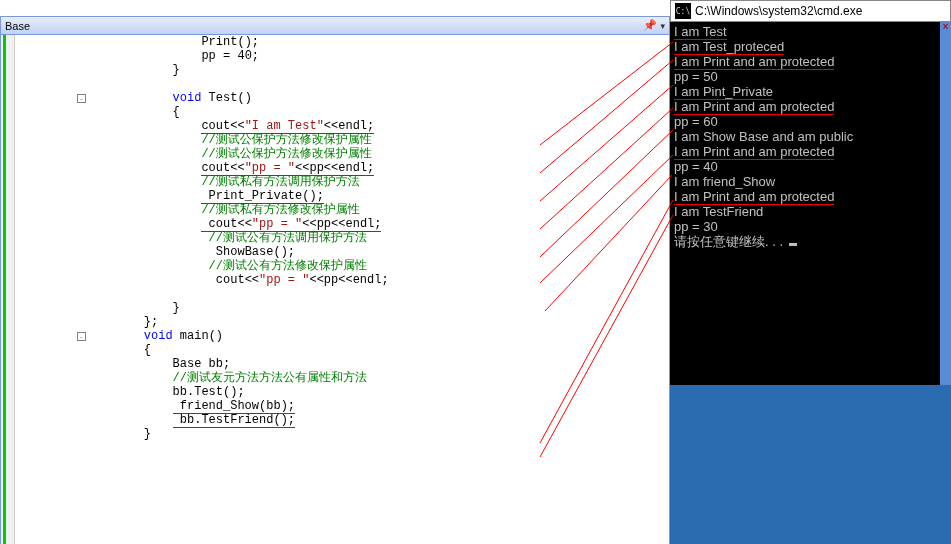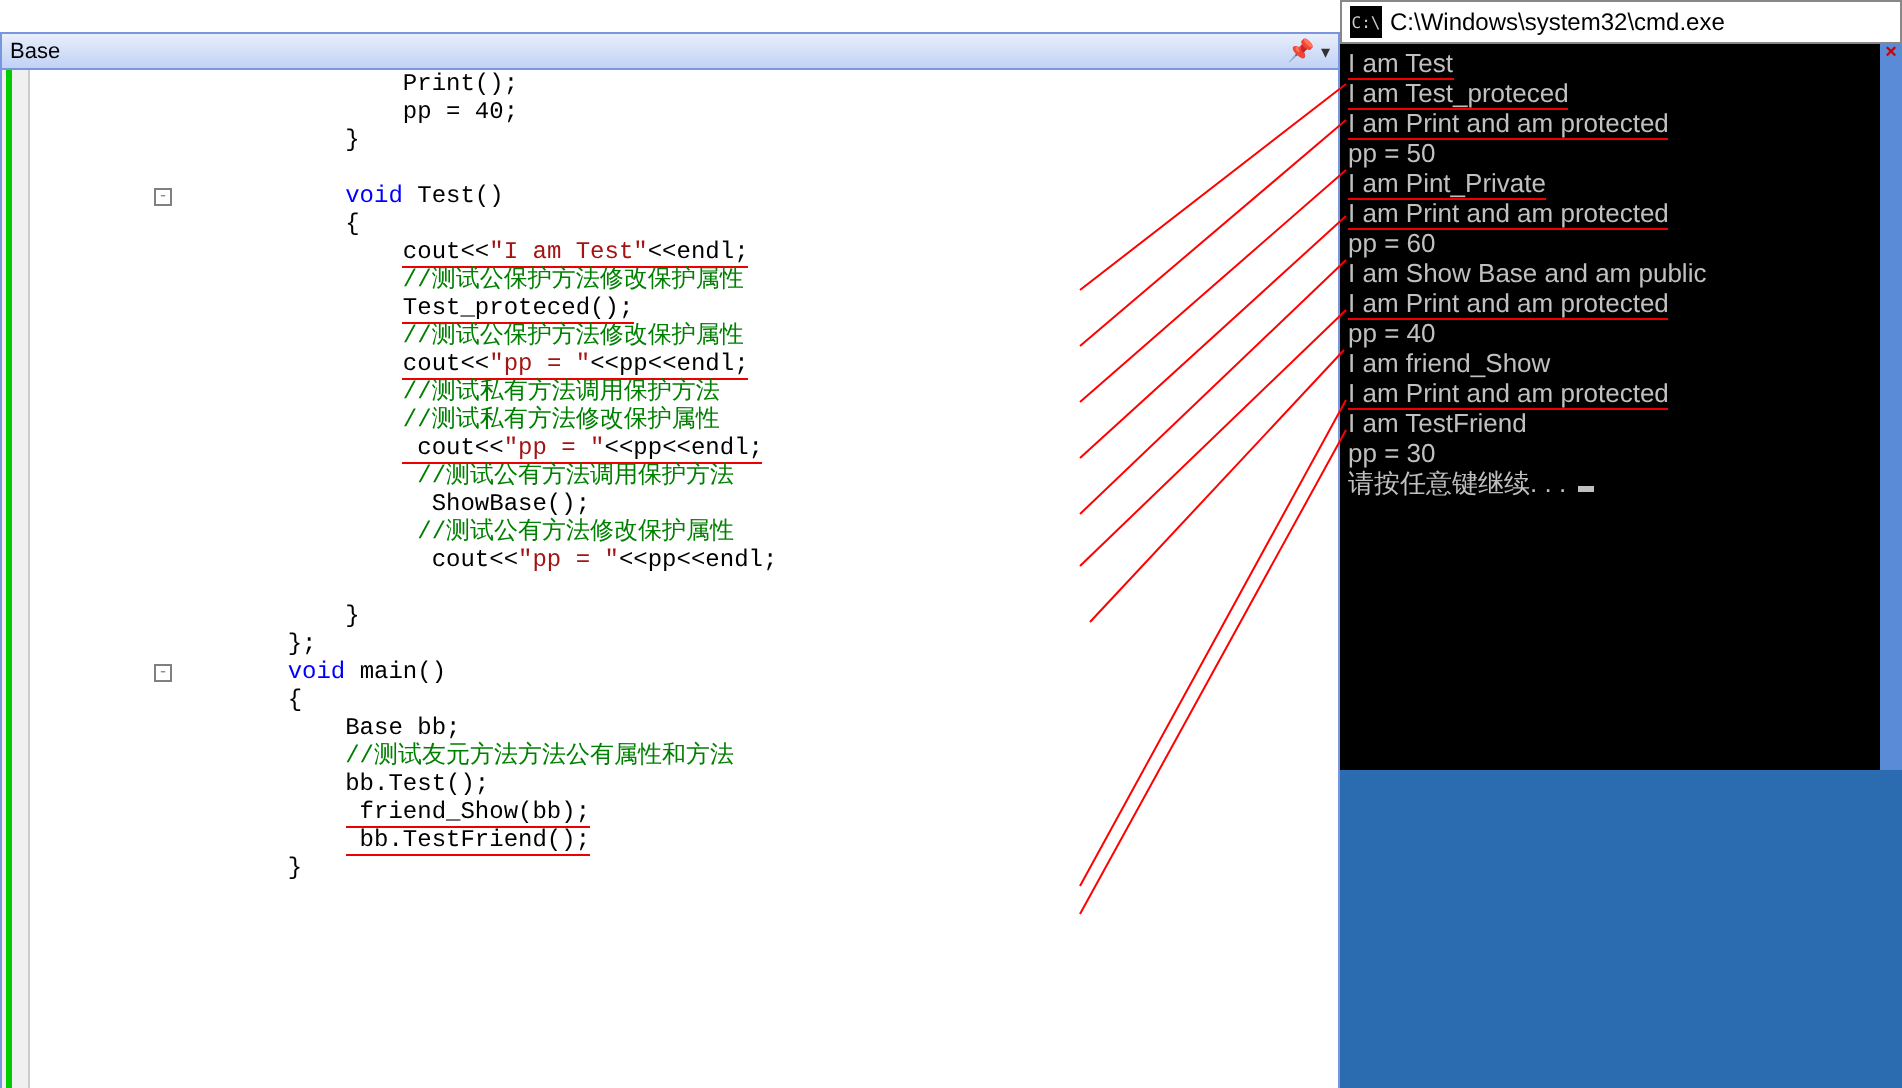--- a/index.html
+++ b/index.html
@@ -47,24 +47,24 @@
   </div>
   <div class="code-area" id="code-area">
       <div class="line">            <span><span>Print();</span></span></div>
       <div class="line">            <span><span>pp = 40;</span></span></div>
       <div class="line">        <span><span>}</span></span></div>
       <div class="line"><span><span></span></span></div>
       <div class="line">        <span><span class="kw">void</span><span> Test()</span></span><div class="fold-box">-</div></div>
       <div class="line">        <span><span>{</span></span></div>
       <div class="line">            <span class="ul-red"><span>cout&lt;&lt;</span><span class="str">"I am Test"</span><span>&lt;&lt;endl;</span></span></div>
       <div class="line">            <span><span class="cmt">//测试公保护方法修改保护属性</span></span></div>
-      <div class="line">            <span class="ul-red"><span>Test_proteced();</span></span></div>
       <div class="line">            <span><span class="cmt">//测试公保护方法修改保护属性</span></span></div>
       <div class="line">            <span class="ul-red"><span>cout&lt;&lt;</span><span class="str">"pp = "</span><span>&lt;&lt;pp&lt;&lt;endl;</span></span></div>
       <div class="line">            <span><span class="cmt">//测试私有方法调用保护方法</span></span></div>
+      <div class="line">            <span class="ul-red"><span> Print_Private();</span></span></div>
       <div class="line">            <span><span class="cmt">//测试私有方法修改保护属性</span></span></div>
       <div class="line">            <span class="ul-red"><span> cout&lt;&lt;</span><span class="str">"pp = "</span><span>&lt;&lt;pp&lt;&lt;endl;</span></span></div>
       <div class="line">            <span><span class="cmt"> //测试公有方法调用保护方法</span></span></div>
       <div class="line">            <span><span>  ShowBase();</span></span></div>
       <div class="line">            <span><span class="cmt"> //测试公有方法修改保护属性</span></span></div>
       <div class="line">            <span><span>  cout&lt;&lt;</span><span class="str">"pp = "</span><span>&lt;&lt;pp&lt;&lt;endl;</span></span></div>
       <div class="line"><span><span></span></span></div>
       <div class="line">        <span><span>}</span></span></div>
       <div class="line">    <span><span>};</span></span></div>
       <div class="line">    <span><span class="kw">void</span><span> main()</span></span><div class="fold-box">-</div></div>

